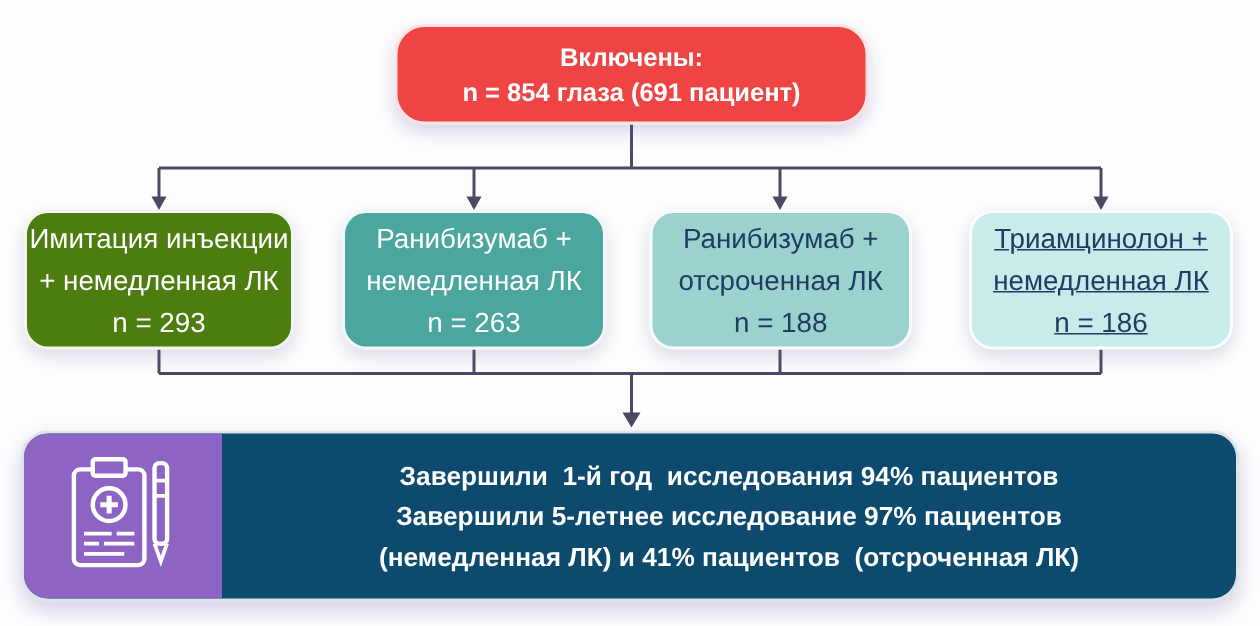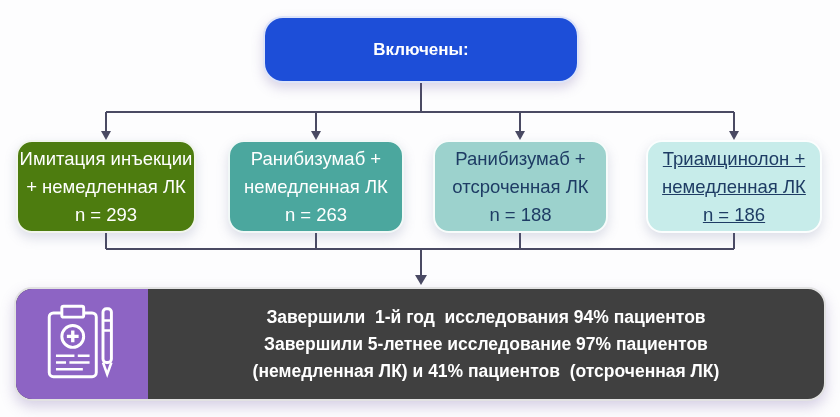--- a/index.html
+++ b/index.html
@@ -17,21 +17,21 @@
   .node {
     position: absolute;
     display: flex; flex-direction: column;
     align-items: center; justify-content: center;
     text-align: center;
     box-sizing: border-box;
   }
 
   .top-box {
     left: 263px; top: 16px; width: 316px; height: 67px;
-    background: #1d4ed8;
+    background: #ef4444;
     border-radius: 20px;
     color: #ffffff;
     font-weight: bold; font-size: 17px; line-height: 23px;
     box-shadow: 0 5px 12px rgba(110, 90, 160, 0.25);
     border: 2px solid rgba(255,255,255,0.85);
   }
 
   .arm-box {
     top: 140px; height: 93px;
     border-radius: 16px;
@@ -40,21 +40,21 @@
     box-shadow: 0 5px 12px rgba(100, 110, 150, 0.22);
   }
   .arm-1 { left: 16px;  width: 180px; background: #4d7c0f; color: #ffffff; }
   .arm-2 { left: 228px; width: 176px; background: #4ba79e; color: #ffffff; }
   .arm-3 { left: 433px; width: 175px; background: #9cd2cd; color: #1e3c64; }
   .arm-4 { left: 646px; width: 176px; background: #c7ecea; color: #1e3c64; text-decoration: underline; }
 
   .result-box {
     position: absolute;
     left: 14px; top: 287px; width: 812px; height: 114px;
-    background: #404040;
+    background: #0c4a6e;
     border-radius: 18px;
     border: 2px solid rgba(255,255,255,0.85);
     box-shadow: 0 6px 14px rgba(110, 90, 160, 0.28);
     display: flex; flex-direction: row;
     box-sizing: border-box;
     overflow: hidden;
   }
   .icon-panel {
     width: 132px; flex: 0 0 132px;
     background: #8d64c4;
@@ -101,20 +101,21 @@
     <path class="line-stroke" d="M734,233 V249"></path>
 
     <path class="line-stroke" d="M106,249 H734"></path>
 
     <path class="line-stroke" d="M421,249 V276"></path>
       <polygon class="arrow-head" points="415,275 427,275 421,285"></polygon>
   </svg>
 
   <div class="node top-box">
     <div>Включены:</div>
+    <div>n = 854 глаза (691 пациент)</div>
   </div>
 
   <div class="node arm-box arm-1">
     <div>Имитация инъекции</div>
     <div>+ немедленная ЛК</div>
     <div>n = 293</div>
   </div>
   <div class="node arm-box arm-2">
     <div>Ранибизумаб +</div>
     <div>немедленная ЛК</div>

